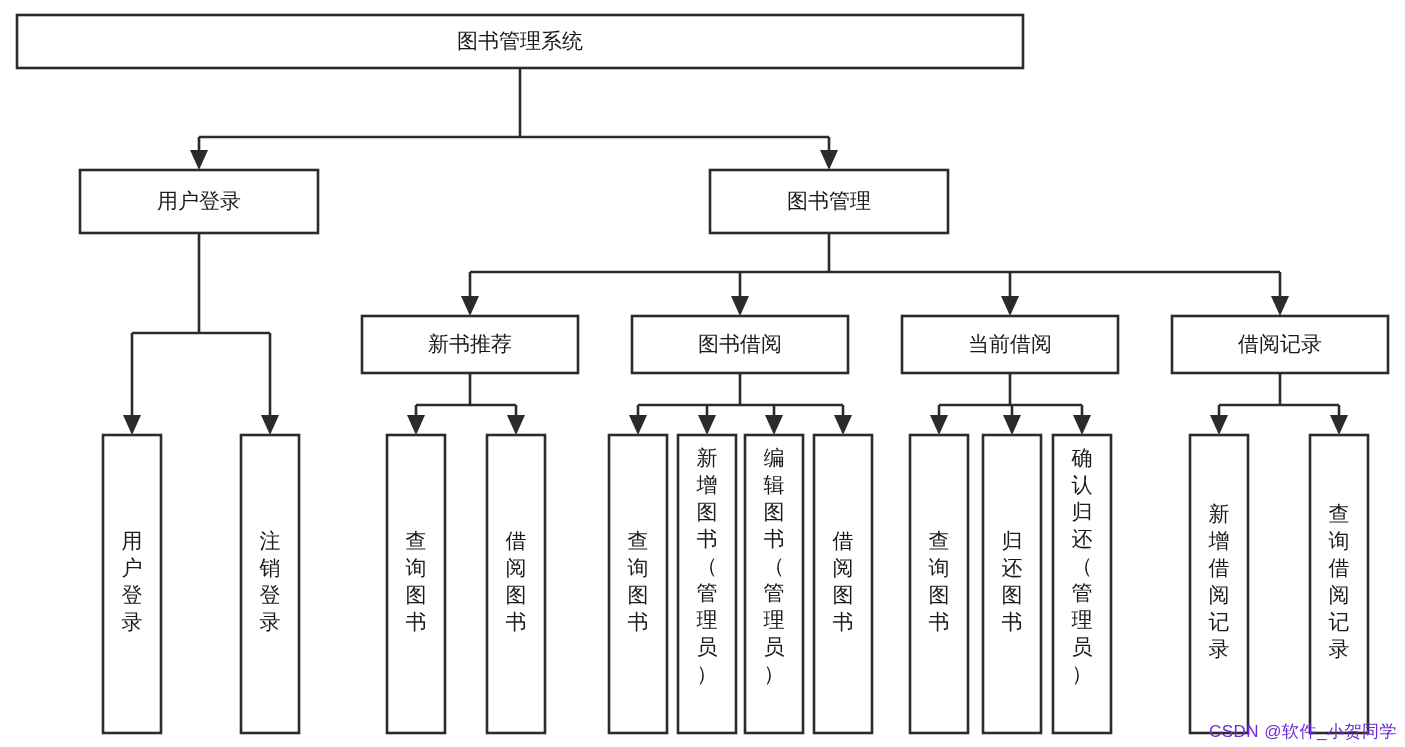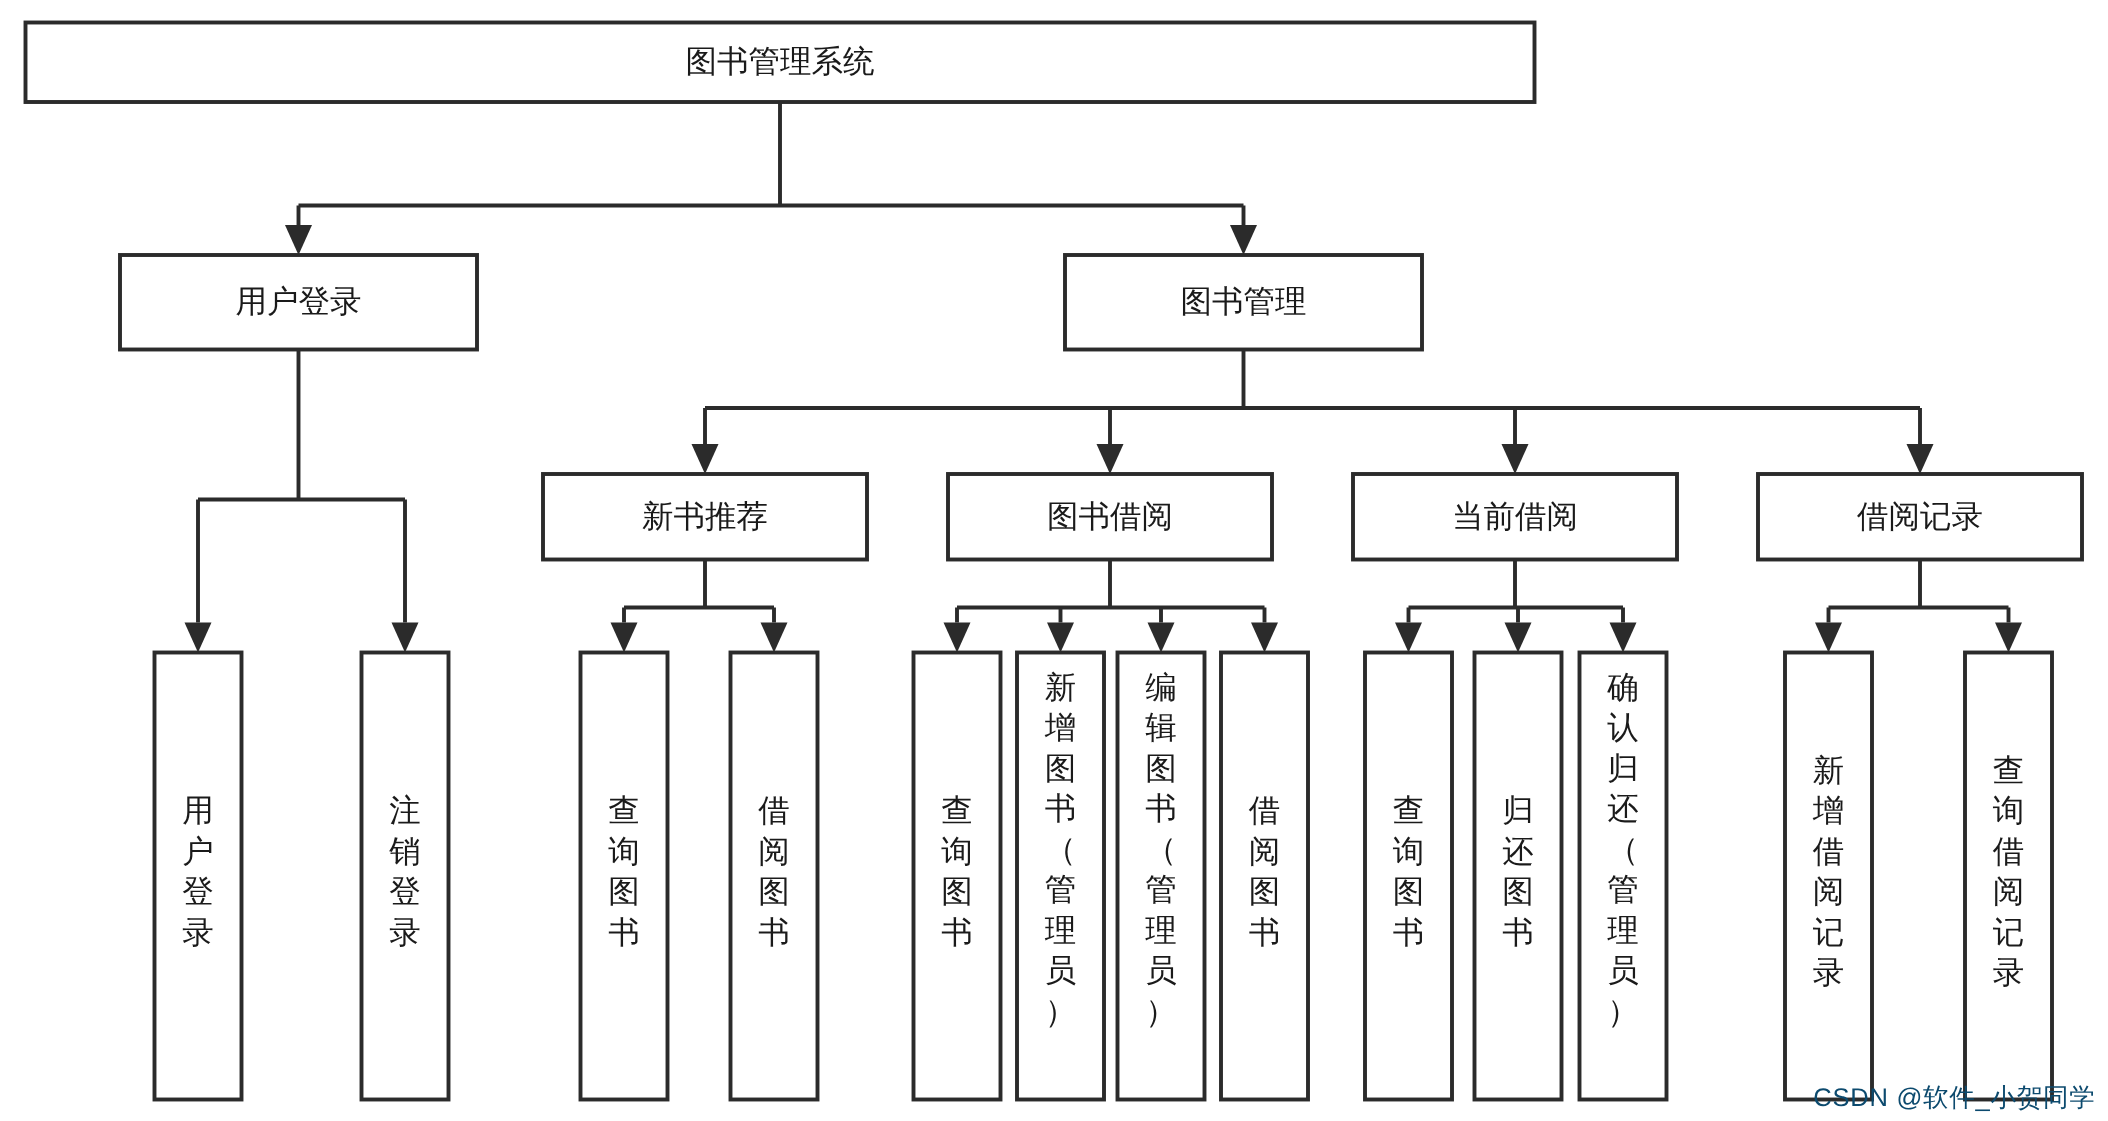--- a/index.html
+++ b/index.html
@@ -52,21 +52,21 @@
     font-family: "Liberation Sans", "DejaVu Sans", sans-serif;
     font-size: 21px;
     text-anchor: middle;
   }
   .watermark {
     position: absolute;
     right: 8px;
     bottom: 4px;
     font-family: "Liberation Sans", "DejaVu Sans", sans-serif;
     font-size: 17px;
-    color: #0c4a6e;
+    color: #6d28d9;
     white-space: nowrap;
     letter-spacing: 0.5px;
     pointer-events: none;
   }
 </style>
 </head>
 <body>
 
 <div id="diagram-root">
   <svg class="diagram-canvas" viewBox="0 0 1405 747">

